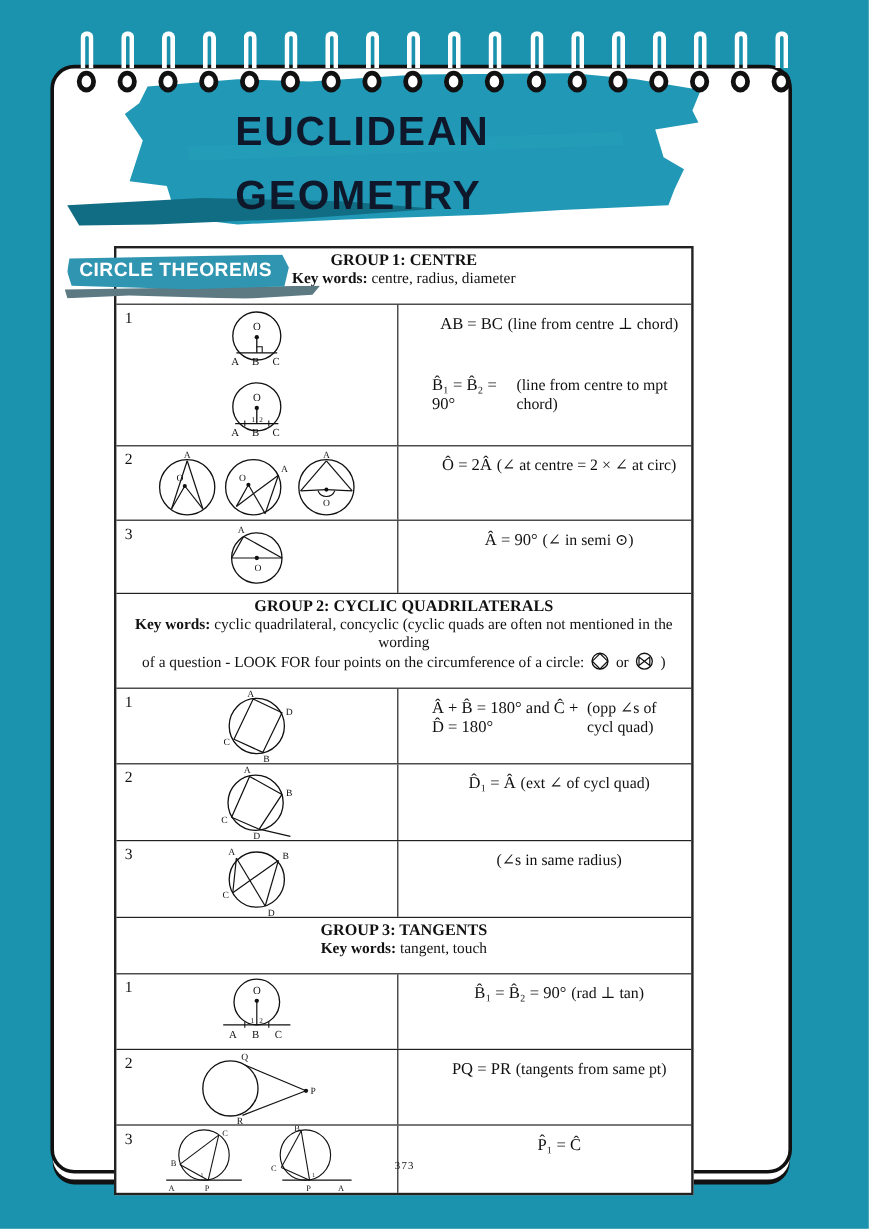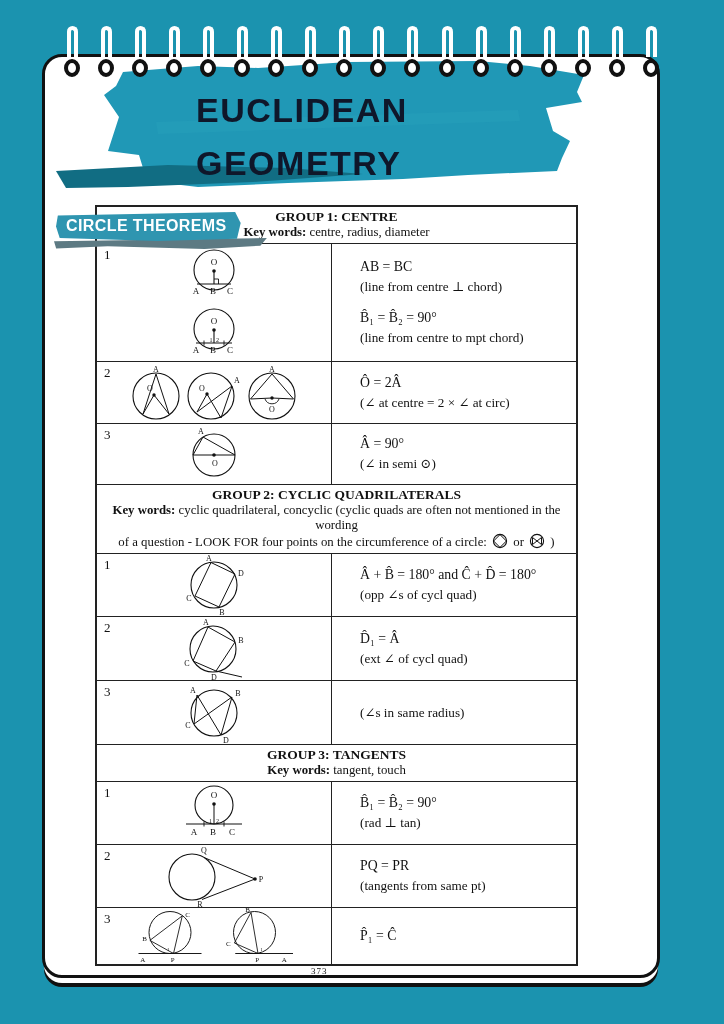--- a/index.html
+++ b/index.html
@@ -33,41 +33,41 @@
                 font-family:"Liberation Sans",sans-serif; font-weight:bold;
                 font-size:16px; letter-spacing:.4px; padding:5px 14px 6px 10px;
                 clip-path:polygon(1% 12%, 97% 0%, 100% 38%, 98% 92%, 55% 100%, 2% 90%, 0% 50%); }
   .side-label-under { position:absolute; left:-2px; top:26px; width:215px; height:11px;
                       background:#5d7a83; z-index:1;
                       clip-path:polygon(0% 30%, 99% 0%, 96% 70%, 70% 100%, 25% 75%, 1% 95%); }
 
   
   .sheet { position:absolute; left:95px; top:205px; width:483px; z-index:4;
            border:2px solid #222; background:#fff; font-size:13px; }
-  .ghead { border-bottom:1.5px solid #222; text-align:center; padding:2px 4px 3px; }
+  .ghead { border-bottom:1.5px solid #222; text-align:center; padding:2px 4px 13px; }
   .ghead .gt { font-weight:bold; font-size:13.5px; }
   .ghead .gk { font-size:12.8px; }
   .ghead .gk b { font-weight:bold; }
   .trow { display:flex; border-bottom:1.5px solid #222; }
   .trow.last { border-bottom:none; }
   .dcell { width:235px; border-right:1.5px solid #222; position:relative;
            display:flex; align-items:center; justify-content:center; }
   .dcell.col { flex-direction:column; justify-content:space-around; }
   .dcell.rowdir { flex-direction:row; gap:2px; }
   .rownum { position:absolute; left:7px; top:3px; font-size:13px; }
   .fcell { flex:1; display:flex; flex-direction:column; justify-content:space-around;
            padding:8px 4px 8px 28px; }
-  .fitem { display:flex; flex-direction:column; gap:4px; justify-content:center; flex:1; }
+  .fitem { display:flex; flex-direction:row; gap:4px; justify-content:center; flex:1; }
   .formula { font-size:13.8px; }
   .reason  { font-size:13.2px; }
   .h118{height:118px} .h62{height:62px} .h61{height:61px} .h63{height:63px}
   .h64{height:64px} .h56{height:56px}
   svg text { fill:#111; font-family:"Liberation Serif","DejaVu Serif",serif; }
   .inline-ic { display:inline-block; vertical-align:-3px; margin:0 2px; }
-  .pagenum { position:absolute; left:311px; top:966px; z-index:5; font-size:9px;
+  .pagenum { position:absolute; left:329px; top:966px; z-index:5; font-size:9px;
              letter-spacing:1px; color:#111; }
 </style>
 </head>
 <body>
 
 <div class="rings">
   <div class="ring">
       <div class="loop"></div>
       <div class="hole"></div>
     </div>

